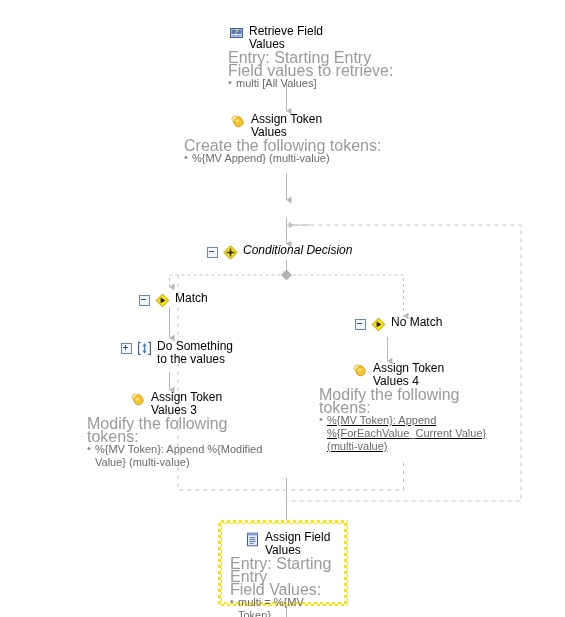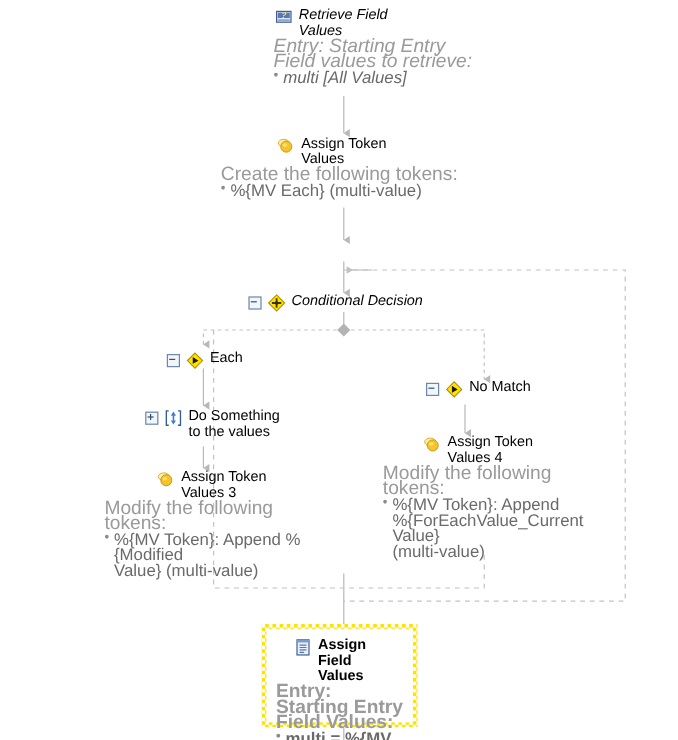--- a/index.html
+++ b/index.html
@@ -92,21 +92,21 @@
     color: #9a9a9a;
     white-space: pre-line;
     margin-top: 0px;
   }
   .bullets {
     margin: 0;
     padding: 0;
     list-style: none;
   }
   .bullets li {
-    font-size: 14px;
+    font-size: 11px;
     line-height: 13px;
     color: #6a6a6a;
     white-space: pre-line;
     position: relative;
     padding-left: 8px;
   }
   .bullets li::before {
     content: "\2022";
     position: absolute;
     left: 0;
@@ -119,21 +119,20 @@
   .selected {
     background:
       repeating-conic-gradient(#ffe200 0% 25%, #ffffff 0% 50%) 0 0 / 6px 6px;
     padding: 4px;
   }
   .selected > .inner {
     background: #ffffff;
     padding: 6px 8px 8px 8px;
     height: 100%;
     box-sizing: border-box;
-    font-weight: bold;
   }
 </style>
 </head>
 <body>
 
 <div id="canvas">
 
   <svg id="wires" viewBox="0 0 565 617" width="565" height="617">
     <defs>
       <marker id="ar" markerWidth="9" markerHeight="9" refX="4" refY="6.4" orient="auto" markerUnits="userSpaceOnUse">
@@ -178,21 +177,21 @@
 
     <g stroke="#c2c2c2" stroke-width="1" fill="none" stroke-dasharray="4,4">
       <path d="M178,275 L178,490 L403.5,490 L403.5,460"></path>
     </g>
 
     <g stroke="#c2c2c2" stroke-width="1" fill="none">
       <line x1="310" y1="225" x2="292" y2="225" marker-end="url(#arL)"></line>
     </g>
   </svg>
 
-  <div class="node" style="left:228px; top:5px; width:180px;font-style:italic;">
+  <div class="node" style="left:228px; top:24px; width:180px;">
     <div class="node-head">
       <span class="icon">
         <svg width="17" height="17" viewBox="0 0 17 17">
           <rect x="2.5" y="3.5" width="12" height="9" fill="#dfe8f5" stroke="#3f5f94"></rect>
           <rect x="3.5" y="4.5" width="10" height="4.5" fill="#5878b8"></rect>
           <text x="8.5" y="9" font-size="7" fill="#ffe95e" text-anchor="middle" font-family="Liberation Sans, sans-serif" font-weight="bold">?</text>
           <rect x="3.5" y="10" width="10" height="1.6" fill="#8fa8cf"></rect>
         </svg>
       </span>
       <span class="title inline">Retrieve Field
@@ -212,21 +211,21 @@
           <ellipse cx="6.5" cy="6.2" rx="4.6" ry="3.1" fill="#fff0a8" stroke="#d9ab1c" stroke-width="0.8"></ellipse>
           <circle cx="8.6" cy="9.2" r="4.6" fill="#f5c42a" stroke="#c79312" stroke-width="0.8"></circle>
           <ellipse cx="7.4" cy="7.9" rx="2.1" ry="1.5" fill="#ffe079" opacity="0.85"></ellipse>
         </svg>
       </span>
       <span class="title inline">Assign Token
 Values</span>
     </div>
     <div class="desc" style="margin-left:-46px;">Create the following tokens:</div>
     <ul class="bullets" style="margin-left:-46px;">
-      <li>%{MV Each} (multi-value)</li>
+      <li>%{MV Append} (multi-value)</li>
     </ul>
   </div>
 
 
   <div class="node" style="left:207px; top:243px;font-style:italic;">
     <div class="node-head">
       <span class="toggle"></span>
       <span class="icon">
         <svg width="17" height="17" viewBox="0 0 17 17">
           <path d="M8.5,1.8 L15.2,8.5 L8.5,15.2 L1.8,8.5 Z" fill="#ffe200" stroke="#b09000" stroke-width="0.9"></path>
@@ -240,21 +239,21 @@
 
   <div class="node" style="left:139px; top:291px;">
     <div class="node-head">
       <span class="toggle"></span>
       <span class="icon">
         <svg width="17" height="17" viewBox="0 0 17 17">
           <path d="M8.5,2.2 L14.8,8.5 L8.5,14.8 L2.2,8.5 Z" fill="#ffe200" stroke="#b09000" stroke-width="0.9"></path>
           <path d="M6.6,5.4 L6.6,11.2 L11.4,8.6 Z" fill="#1a1a05"></path>
         </svg>
       </span>
-      <span class="title inline">Each</span>
+      <span class="title inline">Match</span>
     </div>
   </div>
 
   <div class="node" style="left:355px; top:315px;">
     <div class="node-head">
       <span class="toggle"></span>
       <span class="icon">
         <svg width="17" height="17" viewBox="0 0 17 17">
           <path d="M8.5,2.2 L14.8,8.5 L8.5,14.8 L2.2,8.5 Z" fill="#ffe200" stroke="#b09000" stroke-width="0.9"></path>
           <path d="M6.6,5.4 L6.6,11.2 L11.4,8.6 Z" fill="#1a1a05"></path>
@@ -306,21 +305,21 @@
         <svg width="17" height="17" viewBox="0 0 17 17">
           <ellipse cx="6.5" cy="6.2" rx="4.6" ry="3.1" fill="#fff0a8" stroke="#d9ab1c" stroke-width="0.8"></ellipse>
           <circle cx="8.6" cy="9.2" r="4.6" fill="#f5c42a" stroke="#c79312" stroke-width="0.8"></circle>
           <ellipse cx="7.4" cy="7.9" rx="2.1" ry="1.5" fill="#ffe079" opacity="0.85"></ellipse>
         </svg>
       </span>
       <span class="title inline">Assign Token
 Values 4</span>
     </div>
     <div class="desc" style="margin-left:-33px; width:175px;">Modify the following tokens:</div>
-    <ul class="bullets" style="margin-left:-33px; width:175px;">
+    <ul class="bullets" style="margin-left:-33px; width:175px;text-decoration:underline;">
       <li>%{MV Token}: Append
 %{ForEachValue_Current Value}
 (multi-value)</li>
     </ul>
   </div>
 
   <div class="node selected" style="left:218px; top:520px; width:130px; height:86px;">
     <div class="inner">
       <div class="node-head" style="margin-left:14px;">
         <span class="icon">

